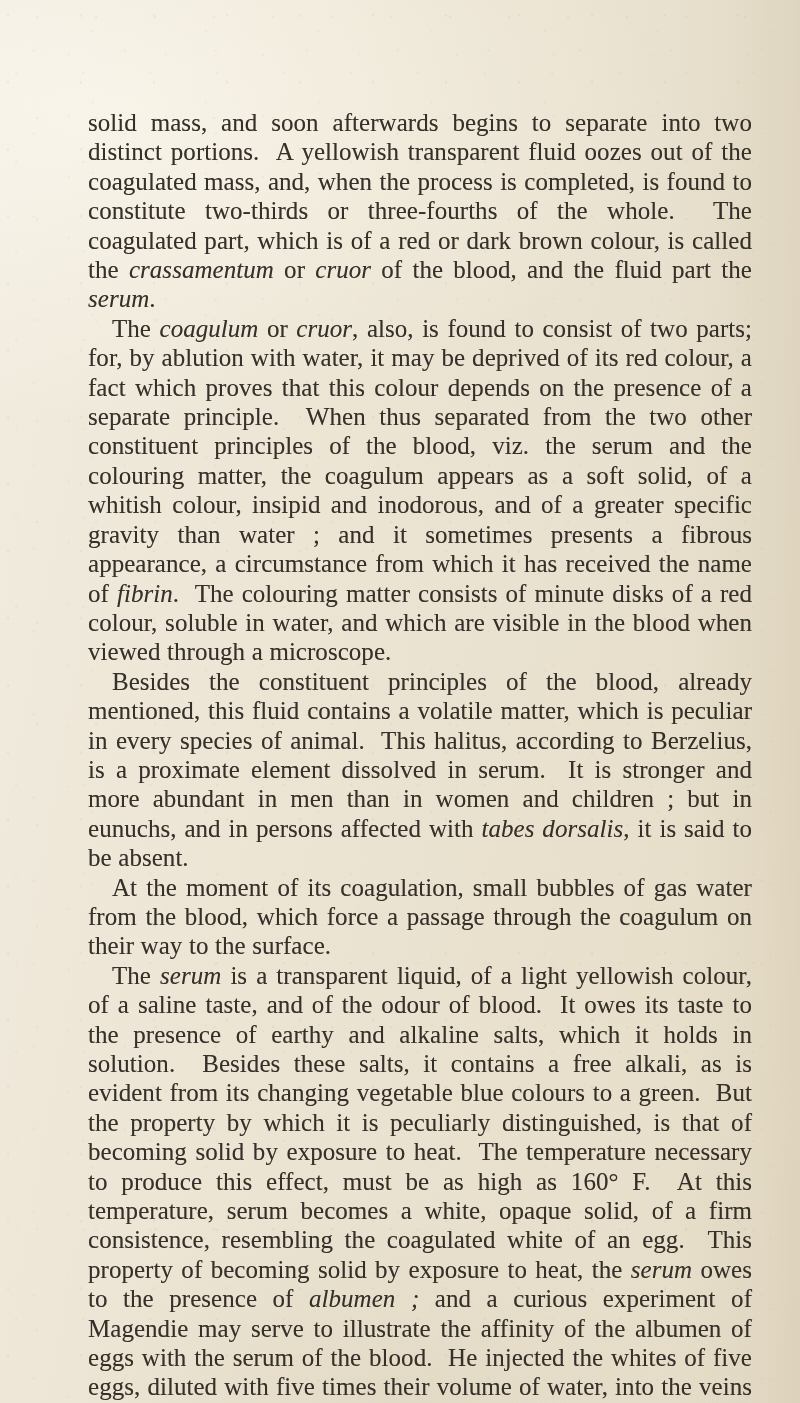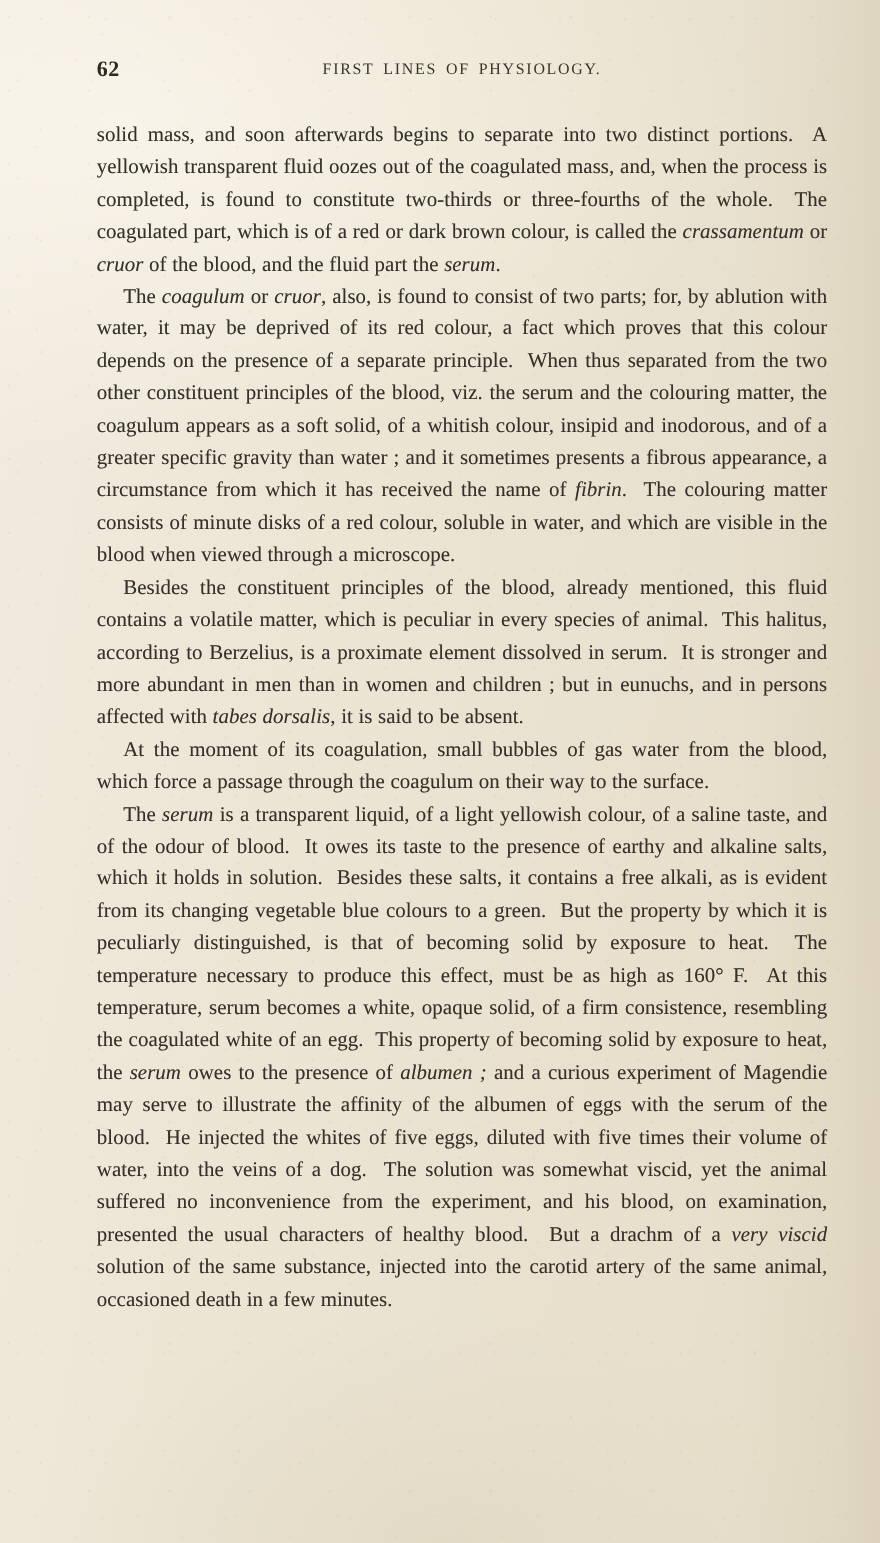--- a/index.html
+++ b/index.html
@@ -87,21 +87,21 @@
   #textblock {
     position: absolute;
     top: 108px;
     left: 88px;
     width: 664px;
   }
   .para {
     margin: 0;
     text-align: justify;
     text-indent: 24px;
-    font-size: 19px;
+    font-size: 25px;
     line-height: 29.4px;
     letter-spacing: 0.04px;
     word-spacing: 0.3px;
     color: #36302a;
     text-rendering: optimizeLegibility;
   }
   .para.first { text-indent: 0; }
   .para i, .para em {
     font-style: italic;
   }
@@ -109,24 +109,20 @@
   .para { text-shadow: 0 0 0.35px rgba(60,52,40,0.35); }
 </style>
 </head>
 <body>
 
 <div id="page">
 
   <div id="grain"></div>
   <div id="gutter"></div>
 
-  <div id="runhead">
-    <span id="folio">62</span>
-    <span id="runtitle">FIRST LINES OF PHYSIOLOGY.</span>
-  </div>
 
   <div id="textblock">
       <p class="para first">solid mass, and soon afterwards begins to separate into two distinct portions.&nbsp; A yellowish transparent fluid oozes out of the coagulated mass, and, when the process is completed, is found to constitute two-thirds or three-fourths of the whole.&nbsp; The coagulated part, which is of a red or dark brown colour, is called the <i>crassamentum</i> or <i>cruor</i> of the blood, and the fluid part the <i>serum</i>.</p>
       <p class="para">The <i>coagulum</i> or <i>cruor</i>, also, is found to consist of two parts; for, by ablution with water, it may be deprived of its red colour, a fact which proves that this colour depends on the presence of a separate principle.&nbsp; When thus separated from the two other constituent principles of the blood, viz. the serum and the colouring matter, the coagulum appears as a soft solid, of a whitish colour, insipid and inodorous, and of a greater specific gravity than water ; and it sometimes presents a fibrous appearance, a circumstance from which it has received the name of <i>fibrin</i>.&nbsp; The colouring matter consists of minute disks of a red colour, soluble in water, and which are visible in the blood when viewed through a microscope.</p>
       <p class="para">Besides the constituent principles of the blood, already mentioned, this fluid contains a volatile matter, which is peculiar in every species of animal.&nbsp; This halitus, according to Berzelius, is a proximate element dissolved in serum.&nbsp; It is stronger and more abundant in men than in women and children ; but in eunuchs, and in persons affected with <i>tabes dorsalis</i>, it is said to be absent.</p>
       <p class="para">At the moment of its coagulation, small bubbles of gas water from the blood, which force a passage through the coagulum on their way to the surface.</p>
       <p class="para">The <i>serum</i> is a transparent liquid, of a light yellowish colour, of a saline taste, and of the odour of blood.&nbsp; It owes its taste to the presence of earthy and alkaline salts, which it holds in solution.&nbsp; Besides these salts, it contains a free alkali, as is evident from its changing vegetable blue colours to a green.&nbsp; But the property by which it is peculiarly distinguished, is that of becoming solid by exposure to heat.&nbsp; The temperature necessary to produce this effect, must be as high as 160° F.&nbsp; At this temperature, serum becomes a white, opaque solid, of a firm consistence, resembling the coagulated white of an egg.&nbsp; This property of becoming solid by exposure to heat, the <i>serum</i> owes to the presence of <i>albumen ;</i> and a curious experiment of Magendie may serve to illustrate the affinity of the albumen of eggs with the serum of the blood.&nbsp; He injected the whites of five eggs, diluted with five times their volume of water, into the veins of a dog.&nbsp; The solution was somewhat viscid, yet the animal suffered no inconvenience from the experiment, and his blood, on examination, presented the usual characters of healthy blood.&nbsp; But a drachm of a <i>very viscid</i> solution of the same substance, injected into the carotid artery of the same animal, occasioned death in a few minutes.</p>
     </div>
 
 </div>

